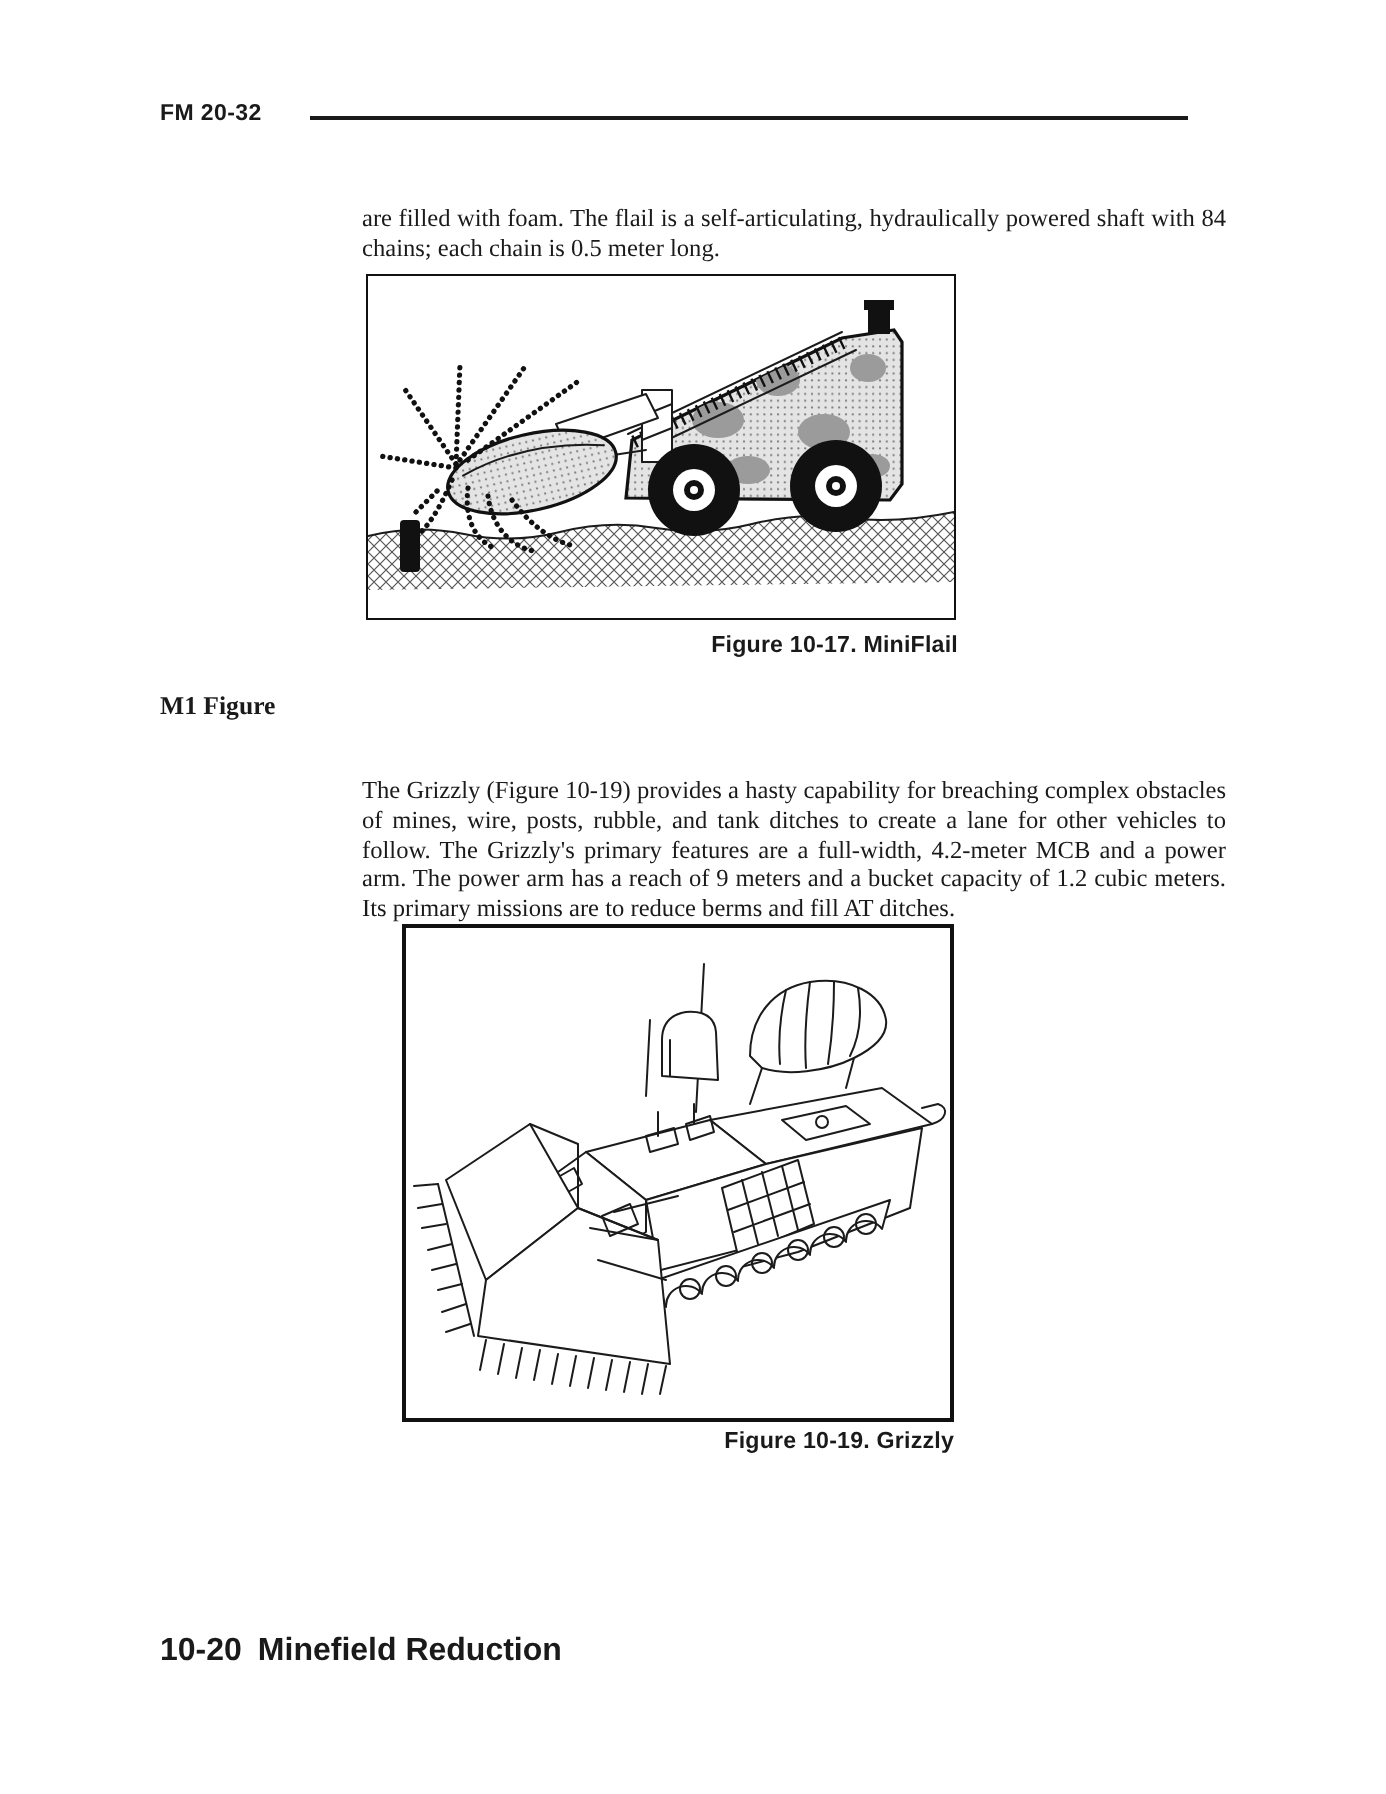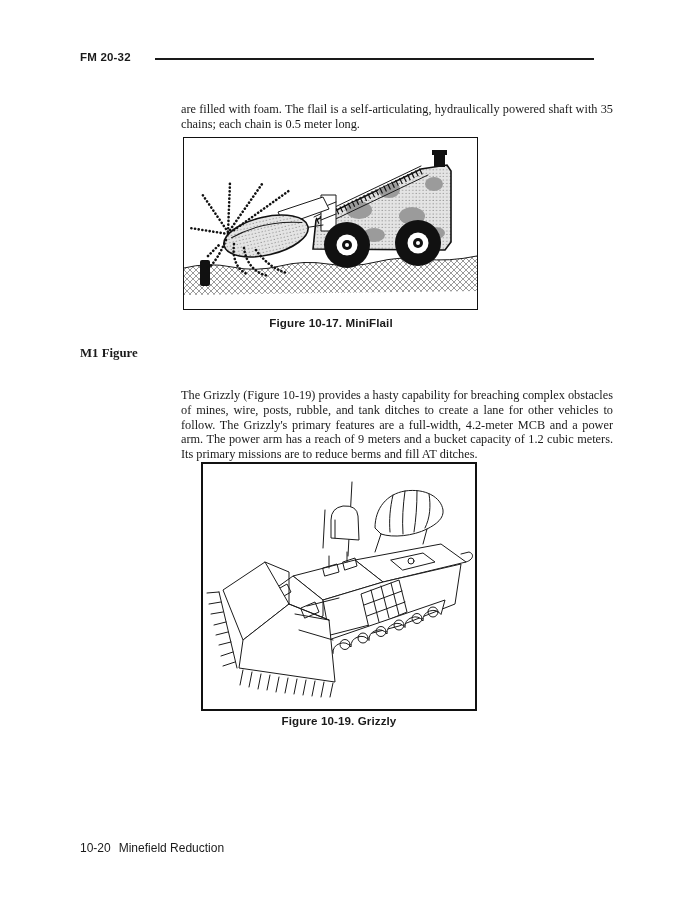--- a/index.html
+++ b/index.html
@@ -25,43 +25,43 @@
   .section-heading{
     position:absolute;left:80px;top:346px;
     font-weight:bold;font-size:12.8px;
   }
   .figure-frame{position:absolute;background:#fff;border:1.5px solid #111;}
   #fig-miniflail{left:183px;top:137px;width:293px;height:171px;}
   #fig-grizzly{left:201px;top:462px;width:272px;height:245px;border-width:2px;}
   .figure-frame svg{display:block;width:100%;height:100%;}
   .figure-caption{
     position:absolute;font-family:"Liberation Sans", sans-serif;font-weight:bold;
-    font-size:11.6px;text-align:center;letter-spacing:.1px;
+    font-size:11.6px;text-align:right;letter-spacing:.1px;
   }
   #cap-miniflail{left:183px;top:316px;width:296px;}
   #cap-grizzly{left:201px;top:714px;width:276px;}
   .footer{
     position:absolute;left:80px;top:817px;
-    font-family:"Liberation Sans", sans-serif;font-weight:normal;font-size:12px;margin-top:24px;
+    font-family:"Liberation Sans", sans-serif;font-weight:bold;font-size:16px;
   }
   .footer .sep{display:inline-block;width:8px;}
   
   .ln{fill:none;stroke:#1b1b1b;stroke-width:1;stroke-linejoin:round;stroke-linecap:round;}
   .lnf{fill:#ffffff;stroke:#1b1b1b;stroke-width:1;stroke-linejoin:round;}
   .chain{fill:none;stroke:#111;stroke-width:2.6;stroke-linecap:round;stroke-dasharray:0.1 3.6;}
 </style>
 </head>
 <body>
 
 <div class="page">
 
   <div class="header-id">FM 20-32</div>
   <div class="header-rule"></div>
 
-  <p class="para" id="para-flail">are filled with foam. The flail is a self-articulating, hydraulically powered shaft with 35 chains; each chain is 0.5 meter long.</p>
+  <p class="para" id="para-flail">are filled with foam. The flail is a self-articulating, hydraulically powered shaft with 84 chains; each chain is 0.5 meter long.</p>
 
   <div class="figure-frame" id="fig-miniflail">
     <svg viewBox="0 0 293 171" preserveAspectRatio="none">
       <defs>
         <pattern id="f1-hatch" width="6" height="6" patternUnits="userSpaceOnUse">
           <path d="M0,6 L6,0 M0,0 L6,6" stroke="#555" stroke-width="0.6" fill="none"></path>
         </pattern>
         <pattern id="f1-stip" width="3.4" height="3.4" patternUnits="userSpaceOnUse">
           <rect width="3.4" height="3.4" fill="#e4e4e4"></rect>
           <circle cx="1" cy="1.2" r="0.55" fill="#787878"></circle>

